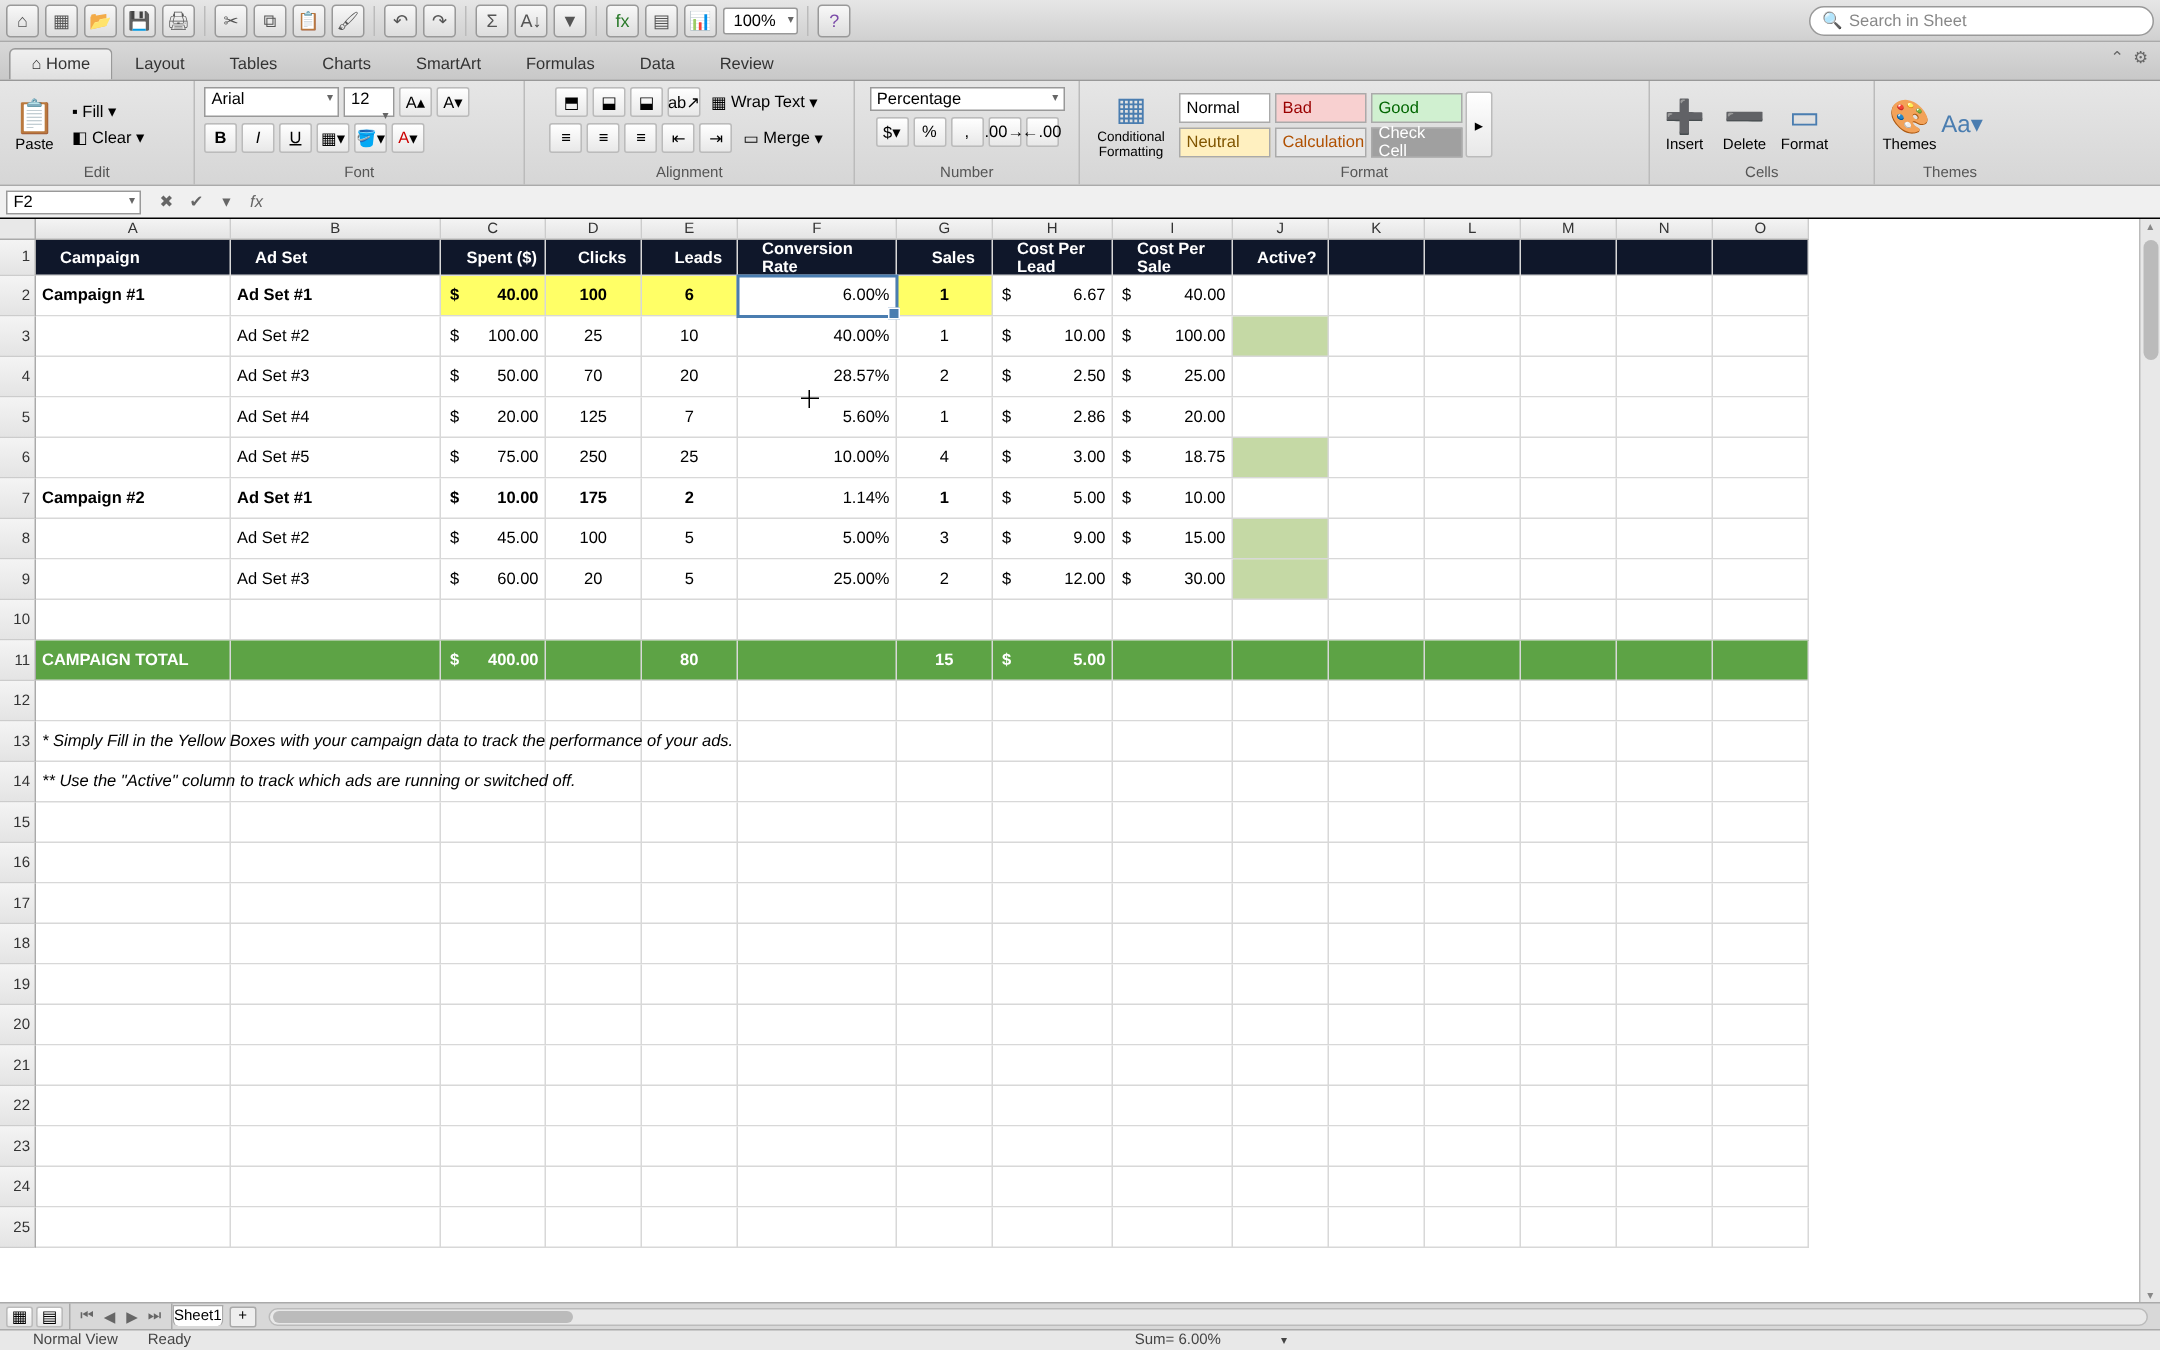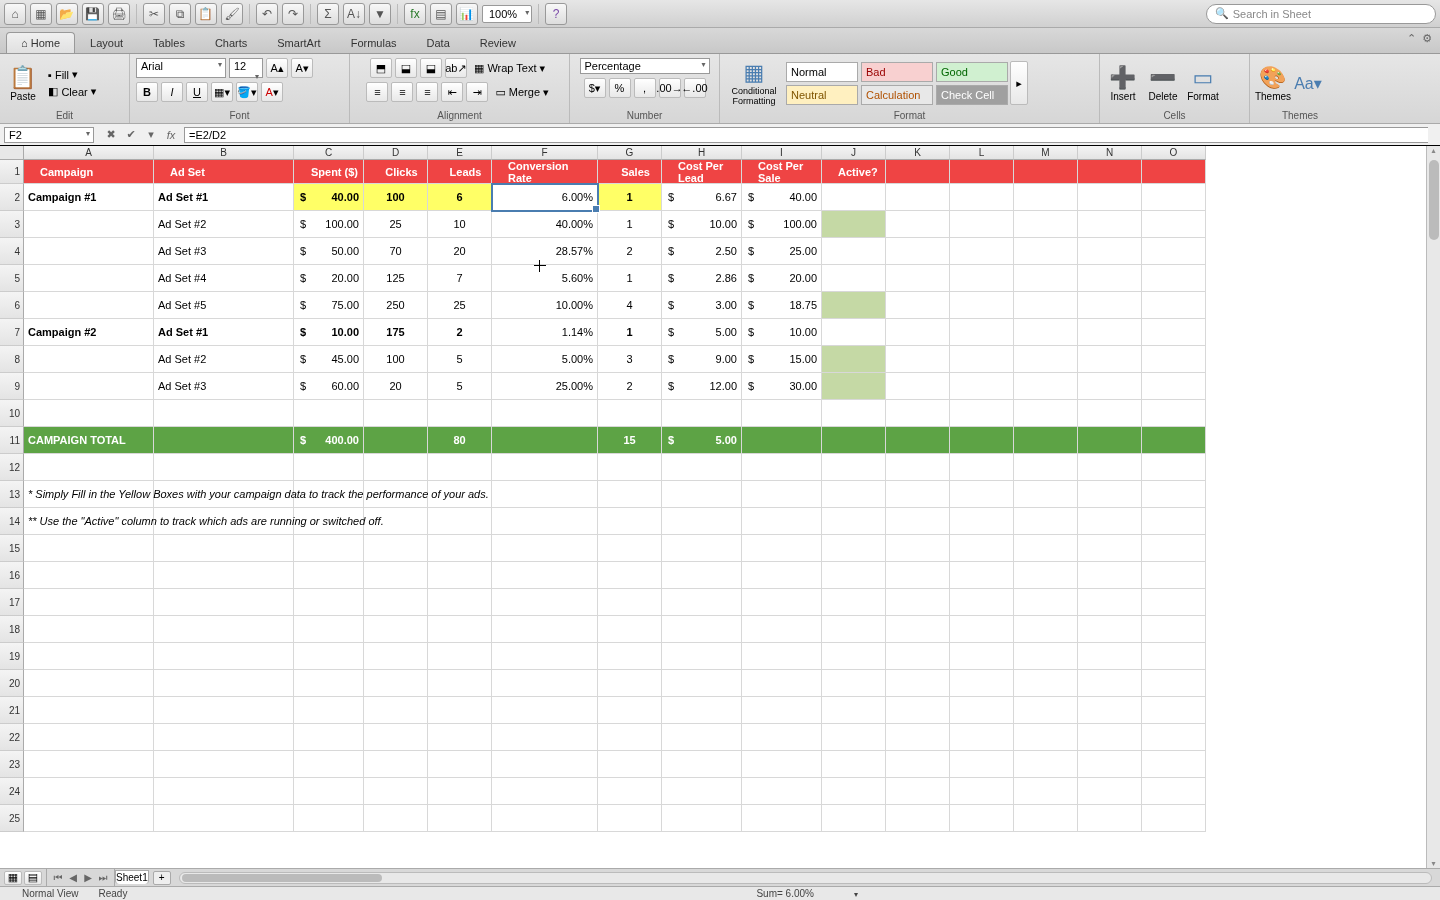--- a/index.html
+++ b/index.html
@@ -26,21 +26,21 @@
 .rgroup { border-right: 1px solid #bbb; display: flex; flex-direction: column; justify-content: flex-end; position: relative; padding: 2px 4px 0 4px; }
 .rgroup-label { text-align: center; font-size: 10px; color: #555; height: 13px; }
 .rgroup-content { flex: 1; display: flex; align-items: center; gap: 2px; }
 .big-btn { width: 38px; height: 50px; display: flex; flex-direction: column; align-items: center; justify-content: center; font-size: 10px; cursor: pointer; border-radius: 3px; }
 .big-btn .ico { font-size: 22px; color: #4a7db0; }
 .small-stack { display: flex; flex-direction: column; gap: 2px; }
 .small-btn { display: flex; align-items: center; gap: 3px; padding: 1px 4px; font-size: 11px; cursor: pointer; border-radius: 2px; }
 .font-select { border: 1px solid #999; background: #fff; padding: 1px 16px 1px 4px; font-size: 11px; position: relative; }
 .font-select::after { content: "▾"; position: absolute; right: 3px; font-size: 8px; color: #666; }
 .btn-icon { width: 22px; height: 20px; border: 1px solid #bbb; background: linear-gradient(#fff,#e8e8e8); border-radius: 2px; display: inline-flex; align-items: center; justify-content: center; font-size: 11px; cursor: pointer; }
-.style-cell { width: 72px; height: 20px; border: 1px solid #aaa; display: inline-flex; align-items: center; padding: 0 4px; font-size: 11px; cursor: pointer; }
+.style-cell { width: 61px; height: 20px; border: 1px solid #aaa; display: inline-flex; align-items: center; padding: 0 4px; font-size: 11px; cursor: pointer; }
 .style-normal { background: #fff; }
 .style-bad { background: #f8d0d0; color: #900; }
 .style-good { background: #d0f0d0; color: #060; }
 .style-neutral { background: #fff0c0; color: #805500; }
 .style-calc { background: #e8e8e8; color: #b05000; }
 .style-check { background: #a0a0a0; color: #fff; }
 
 
 .formula-bar { height: 22px; background: #f0f0f0; border-bottom: 1px solid #000000; display: flex; align-items: center; }
 .name-box { width: 90px; border: 1px solid #999; background: #fff; margin: 0 4px; padding: 1px 4px; font-size: 11px; position: relative; }
@@ -49,21 +49,21 @@
 .fx-icon { width: 18px; height: 16px; display: flex; align-items: center; justify-content: center; font-size: 11px; color: #666; cursor: pointer; }
 .formula-input { flex: 1; border: 1px solid #999; border-right: none; background: #fff; padding: 1px 4px; font-size: 11px; margin-right: 12px; }
 
 
 .sheet-wrap { position: absolute; top: 146px; bottom: 32px; left: 0; right: 0; overflow: hidden; background: #fff; }
 .sheet { display: grid; }
 .corner { background: #e8e8e8; border-right: 1px solid #aaa; border-bottom: 1px solid #aaa; }
 .col-head, .row-head { background: linear-gradient(#f4f4f4,#e4e4e4); border-right: 1px solid #ccc; border-bottom: 1px solid #aaa; text-align: center; font-size: 10px; color: #333; display: flex; align-items: center; justify-content: center; }
 .row-head { justify-content: flex-end; padding-right: 3px; border-right: 1px solid #aaa; border-bottom: 1px solid #ccc; }
 .cell { border-right: 1px solid #d8d8d8; border-bottom: 1px solid #d8d8d8; padding: 0 4px; font-size: 11px; display: flex; align-items: center; height: 27px; position: relative; background: #fff; }
-.cell.header-row { background: #ef4444; color: #fff; font-weight: bold; height: 24px; padding-left: 16px; }
+.cell.header-row { background: #0f172a; color: #fff; font-weight: bold; height: 24px; padding-left: 16px; }
 .cell.bold { font-weight: bold; }
 .cell.right { justify-content: flex-end; }
 .cell.center { justify-content: center; }
 .cell.yellow { background: #ffff66; }
 .cell.green-active { background: #c5d9a5; }
 .cell.total-row { background: #5da345; color: #fff; font-weight: bold; }
 .cell.italic { font-style: italic; }
 .cell.selected { outline: 2px solid #4a7db0; outline-offset: -1px; z-index: 2; }
 .cell.selected::after { content: ""; position: absolute; right: -3px; bottom: -3px; width: 6px; height: 6px; background: #4a7db0; border: 1px solid #fff; }
 .money-pair { display: flex; justify-content: space-between; width: 100%; }
@@ -266,21 +266,20 @@
 <div class="formula-bar">
   <div class="name-box">F2</div>
   <div class="fx-icons">
     <div class="fx-icon">✖</div>
     <div class="fx-icon">✔</div>
     <div class="fx-icon">▾</div>
     <div class="fx-icon">
         <i>fx</i>
       </div>
   </div>
-  <div class="formula-input">=E2/D2</div>
 </div>
 
 <div class="sheet-wrap">
   <div class="sheet" id="sheet" style="grid-template-columns: 24px 130px 140px 70px 64px 64px 106px 64px 80px 80px 64px 64px 64px 64px 64px 64px;">
       <div class="corner"></div>
       <div class="col-head" style="height:14px;">A</div>
       <div class="col-head" style="height:14px;">B</div>
       <div class="col-head" style="height:14px;">C</div>
       <div class="col-head" style="height:14px;">D</div>
       <div class="col-head" style="height:14px;">E</div>

